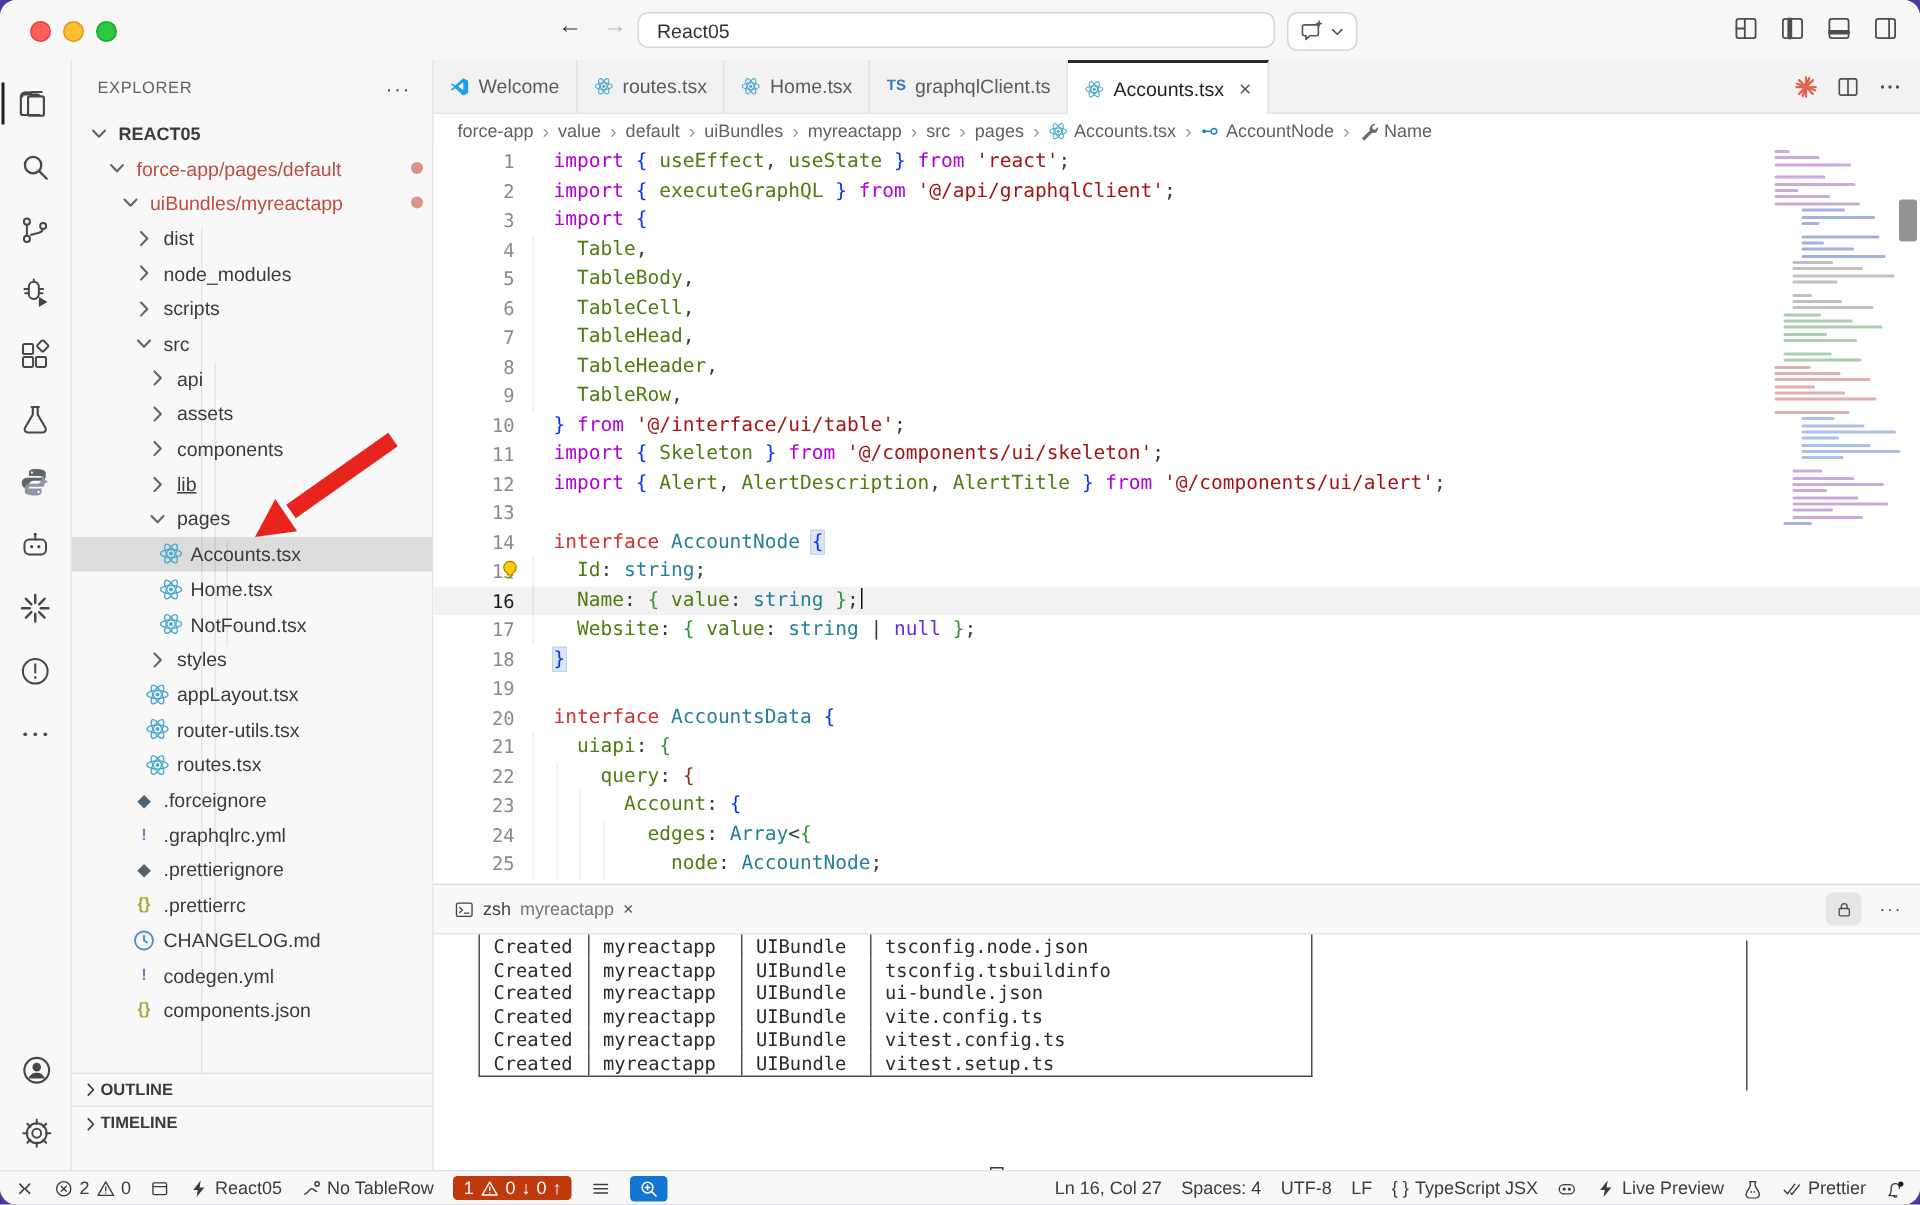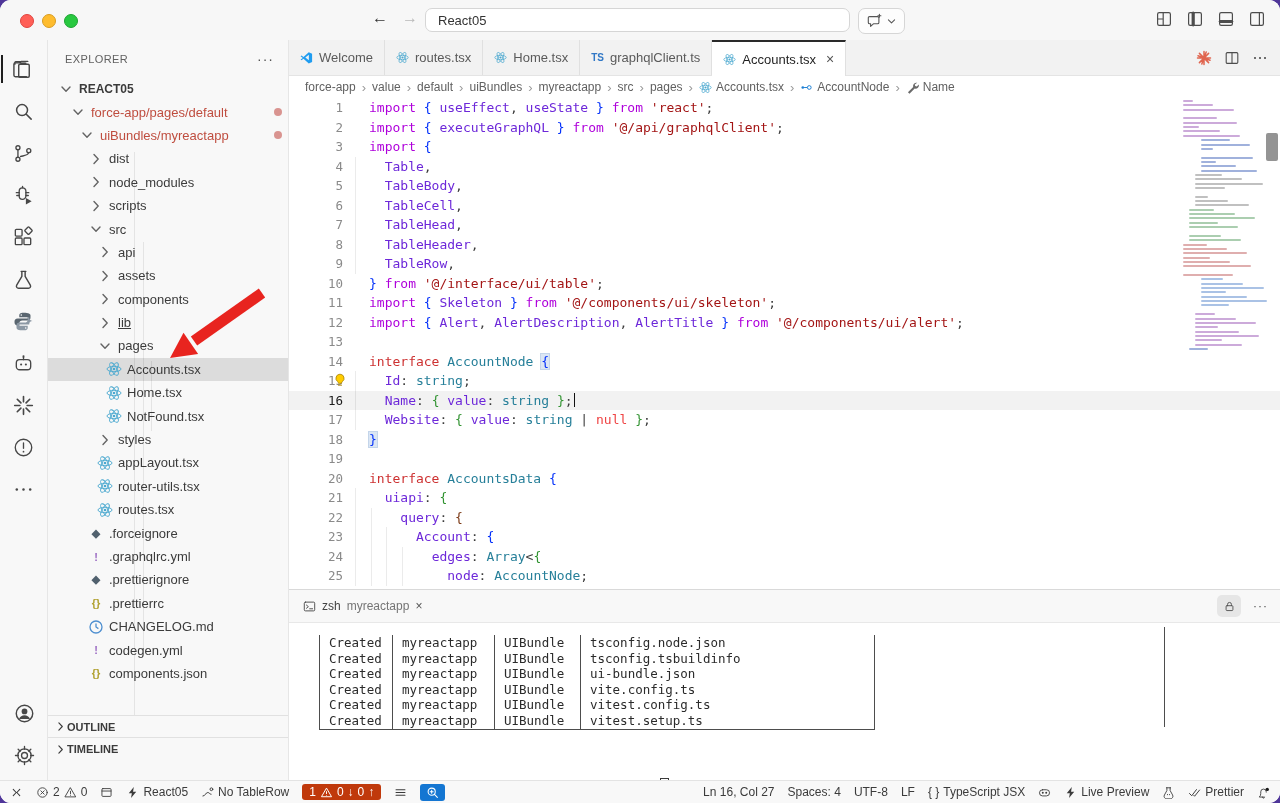--- a/index.html
+++ b/index.html
@@ -61,39 +61,39 @@
   .breadcrumb{height:22px;display:flex;align-items:center;padding-left:16px;font-size:12px;color:#616161;gap:3px;background:#fff;}
   .breadcrumb .sep{color:#9a9a9a;margin:0 3px;font-size:13px;}
   .bc-item{display:flex;align-items:center;gap:4px;}
   
   .codewrap{position:relative;flex:1;overflow:hidden;background:#fff;font-family:"DejaVu Sans Mono",monospace;font-size:13px;}
   .code-line{height:19.5px;line-height:19.5px;display:flex;white-space:pre;position:relative;}
   .code-line.current{background:rgba(0,0,0,.05);}
   .ln-num{width:40px;text-align:right;color:#8a8a8a;flex:0 0 40px;padding-left:14px;font-size:12.5px;}
   .code-line.current .ln-num{color:#1a1a1a;}
   .ln-code{margin-left:26px;}
-  .tk.kw{color:#AF00DB;} .tk.str{color:#A31515;} .tk.id{color:#6d28d9;} .tk.ty{color:#267F99;}
-  .tk.red{color:#CD3131;} .tk.blu{color:#ef4444;} .tk.b1{color:#0431FA;} .tk.b2{color:#319331;}
+  .tk.kw{color:#AF00DB;} .tk.str{color:#A31515;} .tk.id{color:#4d7c0f;} .tk.ty{color:#267F99;}
+  .tk.red{color:#CD3131;} .tk.blu{color:#6d28d9;} .tk.b1{color:#0431FA;} .tk.b2{color:#319331;}
   .tk.b3{color:#7B3814;} .tk.pl{color:#3B3B3B;}
   .tk.hl{background:#dbe6f4;outline:1px solid #c4d5ea;}
   .caret{display:inline-block;width:1.5px;height:14px;background:#111;margin-left:1px;vertical-align:-2px;}
   .bulb{position:absolute;left:44px;top:2px;width:14px;height:15px;}
   .minimap{position:absolute;top:2px;right:17px;width:80px;height:256px;}
   .mm-bar{position:absolute;height:2px;border-radius:1px;opacity:.85;}
   .scroll-thumb{position:absolute;right:2px;top:35px;width:12px;height:28px;background:rgba(60,60,60,.55);border-radius:2px;}
   
   .terminal{height:190px;border-top:1px solid #d9d9d9;display:flex;flex-direction:column;background:#fff;}
   .term-tabbar{height:32px;background:#f8f8f8;border-bottom:1px solid #e8e8e8;display:flex;align-items:center;
                padding:0 12px 0 14px;font-size:12px;color:#424242;}
   .term-tab{display:flex;align-items:center;gap:6px;}
   .term-tab .cwd{color:#757575;}
   .term-right{margin-left:auto;display:flex;align-items:center;gap:12px;color:#4d4d4d;}
   .lockbtn{background:#e6e6e6;border-radius:5px;width:24px;height:22px;display:flex;align-items:center;justify-content:center;}
   .term-body{position:relative;flex:1;font-family:"DejaVu Sans Mono",monospace;font-size:12.5px;color:#2b2b2b;}
-  .term-table{position:absolute;left:30px;top:12px;width:554px;border:1px solid #4d4d4d;border-top:none;}
+  .term-table{position:absolute;left:30px;top:0;width:554px;border:1px solid #4d4d4d;border-top:none;}
   .term-row{display:grid;grid-template-columns:72px 102px 86px 1fr;height:15.6px;line-height:15.6px;}
   .term-row span{padding-left:9px;white-space:nowrap;overflow:hidden;}
   .term-row span + span{border-left:1px solid #4d4d4d;}
   .stray-v{position:absolute;left:875px;top:4px;height:100px;width:1px;background:#4d4d4d;}
   .prompt{position:absolute;left:8px;top:140px;white-space:pre;}
   .prompt .pcirc{color:#8a8a8a;}
   .pcursor{display:inline-block;width:7px;height:13px;border:1px solid #3b3b3b;vertical-align:-2px;margin-left:2px;}
   
   .statusbar{position:absolute;left:0;right:0;bottom:0;height:23px;background:#f8f8f8;border-top:1px solid #e3e3e3;
              display:flex;align-items:center;font-size:12px;color:#3b3b3b;padding:0 10px;box-sizing:border-box;}

